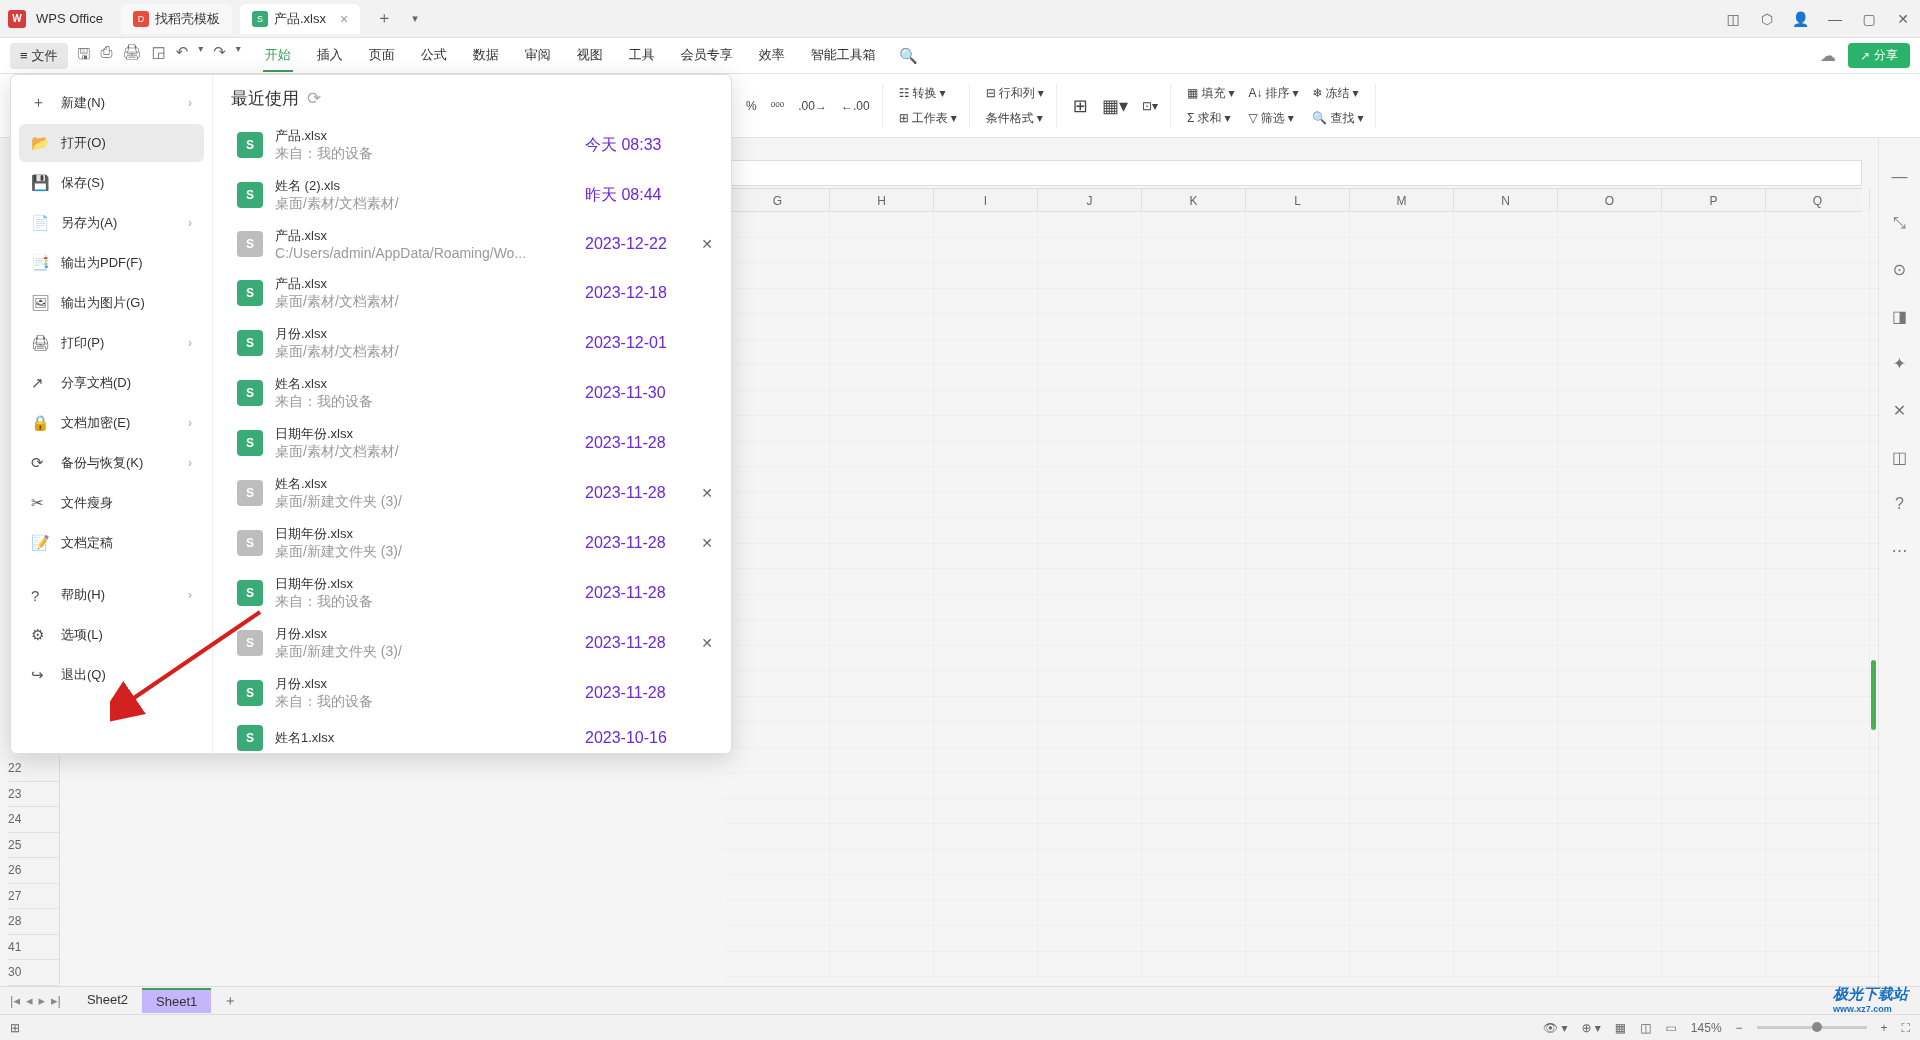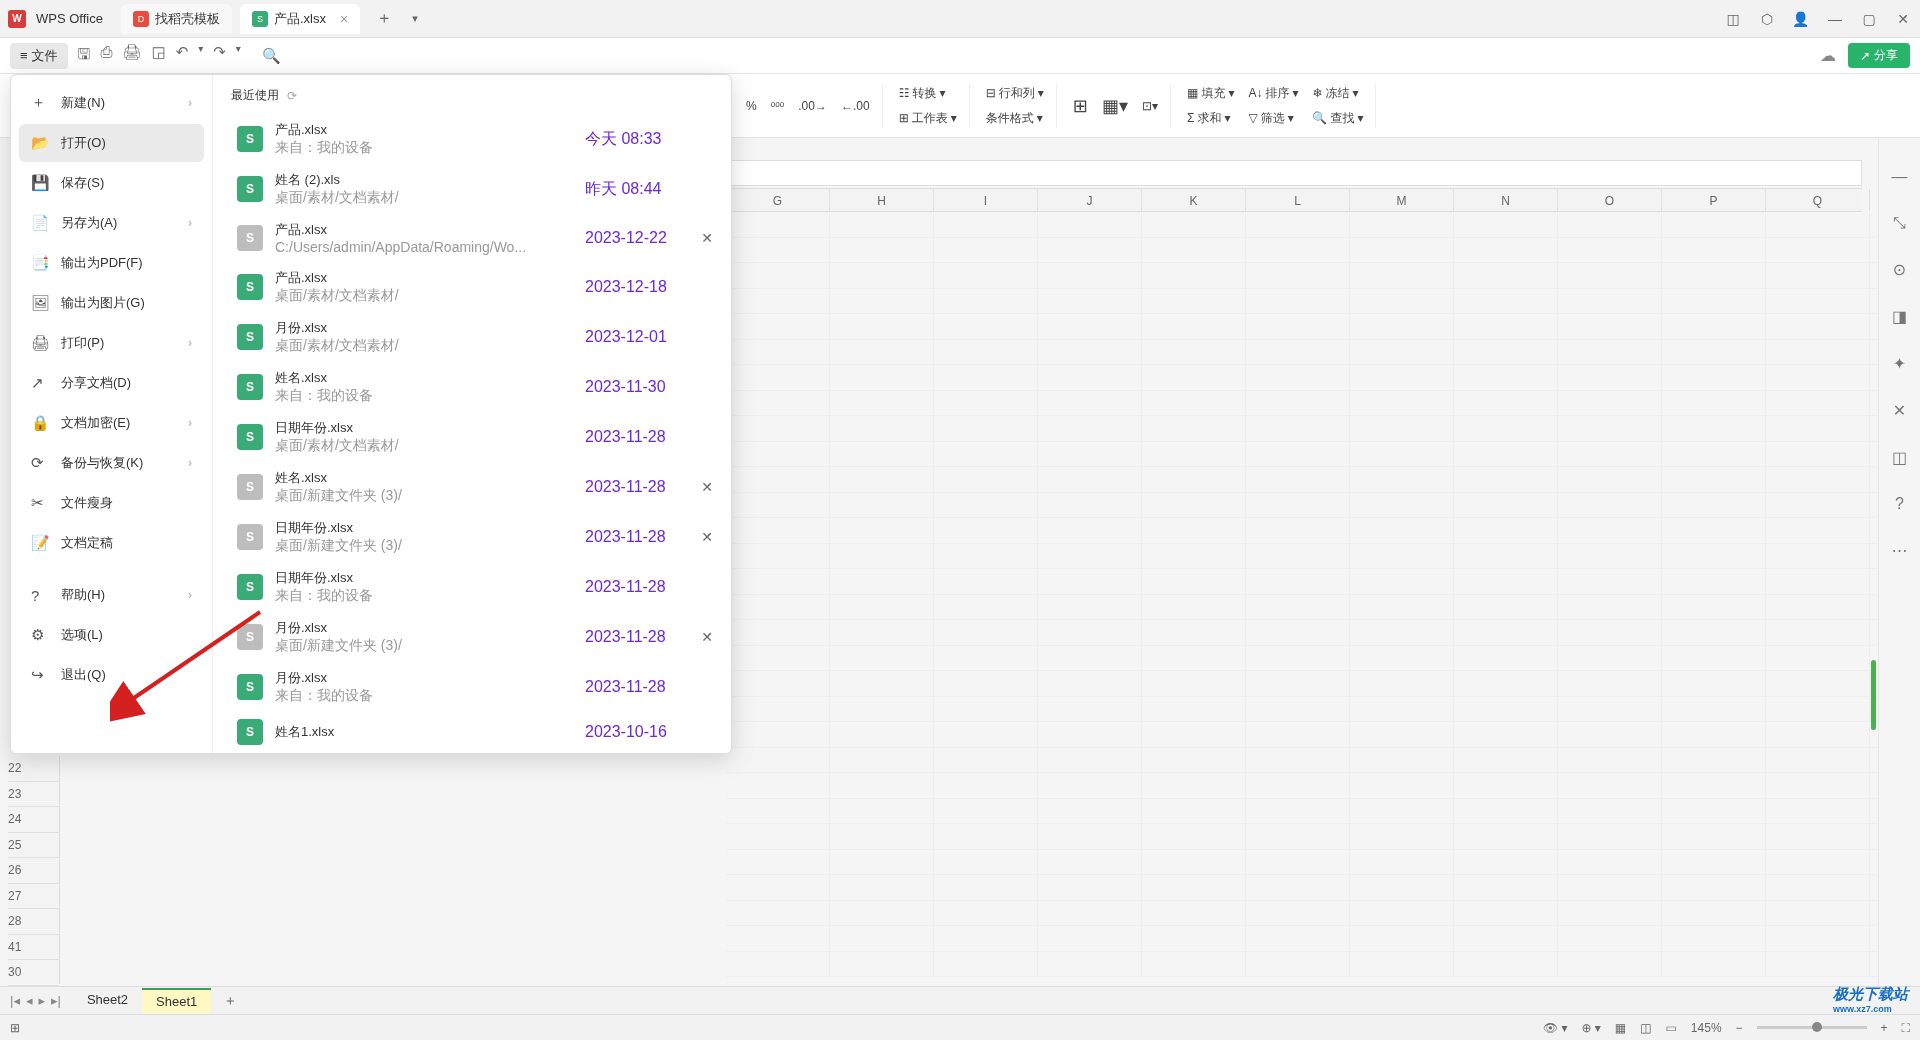--- a/index.html
+++ b/index.html
@@ -36,21 +36,21 @@
 .ribbon-col { display: flex; flex-direction: column; gap: 4px; }
 
 
 .filemenu { position: absolute; left: 10px; top: 74px; width: 722px; height: 680px; background: #fff; border: 1px solid #ddd; border-radius: 6px; box-shadow: 0 6px 24px rgba(0,0,0,.15); display: flex; z-index: 100; }
 .filemenu-left { width: 202px; border-right: 1px solid #eee; padding: 8px; display: flex; flex-direction: column; gap: 2px; }
 .fm-item { display: flex; align-items: center; padding: 10px 12px; border-radius: 6px; cursor: pointer; gap: 12px; font-size: 13px; color: #333; }
 .fm-item.active { background: #eaeaea; }
 .fm-icon { width: 18px; color: #555; font-size: 15px; }
 .fm-arrow { margin-left: auto; color: #aaa; font-size: 12px; }
 .filemenu-right { flex: 1; padding: 12px 8px 12px 18px; overflow: hidden; }
-.fm-header { font-size: 12px; color: #333; margin-bottom: 10px; display: flex; align-items: center; gap: 8px; }
+.fm-header { font-size: 17px; color: #333; margin-bottom: 10px; display: flex; align-items: center; gap: 8px; }
 .recent-list { display: flex; flex-direction: column; }
 .recent-item { display: flex; align-items: center; padding: 7px 6px; cursor: pointer; gap: 12px; }
 .recent-icon { width: 26px; height: 26px; border-radius: 4px; display: flex; align-items: center; justify-content: center; color: #fff; font-size: 12px; font-weight: bold; flex-shrink: 0; }
 .recent-icon.green { background: #3aaa76; }
 .recent-icon.gray { background: #bdbdbd; }
 .recent-icon.cloud { background: #3aaa76; position: relative; }
 .recent-text { flex: 1; min-width: 0; }
 .recent-name { font-size: 13px; color: #333; white-space: nowrap; overflow: hidden; text-overflow: ellipsis; }
 .recent-path { font-size: 14px; color: #999; white-space: nowrap; overflow: hidden; text-overflow: ellipsis; }
 .recent-date { font-size: 16px; color: #6d28d9; width: 100px; text-align: left; }
@@ -70,21 +70,21 @@
 .fx-bar { position: absolute; left: 720px; top: 160px; right: 58px; height: 26px; background: #fff; border: 1px solid #ddd; }
 
 
 .rightbar { position: absolute; right: 0; top: 138px; width: 42px; bottom: 38px; background: #f5f5f5; border-left: 1px solid #e5e5e5; display: flex; flex-direction: column; align-items: center; padding-top: 30px; gap: 28px; color: #777; }
 .rightbar span { font-size: 16px; cursor: pointer; }
 
 
 .sheettabs { position: absolute; left: 0; bottom: 26px; right: 0; height: 28px; background: #f2f2f2; display: flex; align-items: center; border-top: 1px solid #ddd; padding: 0 10px; gap: 4px; }
 .sheet-nav { display: flex; gap: 6px; color: #888; font-size: 13px; margin-right: 8px; }
 .sheet-tab { padding: 4px 14px; font-size: 13px; cursor: pointer; }
-.sheet-tab.active { background: #fef9c3; border-top: 2px solid #3b9e5f; }
+.sheet-tab.active { background: #c4b5fd; border-top: 2px solid #3b9e5f; }
 .sheet-add { padding: 4px 8px; color: #666; font-size: 14px; }
 
 
 .statusbar { position: absolute; left: 0; bottom: 0; right: 0; height: 26px; background: #f2f2f2; display: flex; align-items: center; border-top: 1px solid #ddd; padding: 0 10px; gap: 14px; color: #666; font-size: 12px; }
 .statusbar-right { margin-left: auto; display: flex; align-items: center; gap: 14px; }
 .zoom-slider { width: 110px; height: 3px; background: #ccc; position: relative; }
 .zoom-slider::after { content: ''; position: absolute; left: 50%; top: -4px; width: 10px; height: 10px; background: #888; border-radius: 50%; }
 
 
 .watermark { position: absolute; right: 12px; bottom: 26px; font-size: 15px; color: #1a6fc4; font-style: italic; font-weight: bold; z-index: 200; margin-left: 32px; }
@@ -129,20 +129,33 @@
   <div class="menu-icons">
     <span>🖫</span>
     <span>⎙</span>
     <span>🖨</span>
     <span>◲</span>
     <span>↶</span>
     <span style="font-size:10px;">▾</span>
     <span>↷</span>
     <span style="font-size:10px;">▾</span>
   </div>
+  <div class="menu-tabs" id="menu-tabs">
+      <span class="active">开始</span>
+      <span>插入</span>
+      <span>页面</span>
+      <span>公式</span>
+      <span>数据</span>
+      <span>审阅</span>
+      <span>视图</span>
+      <span>工具</span>
+      <span>会员专享</span>
+      <span>效率</span>
+      <span>智能工具箱</span>
+    </div>
   <span style="margin-left:20px;color:#888;font-size:15px;">🔍</span>
   <div class="menubar-right">
     <span style="color:#888;font-size:16px;">☁</span>
     <div class="share-btn">
       <span>↗</span>
       <span>分享</span>
     </div>
   </div>
 </div>
 

